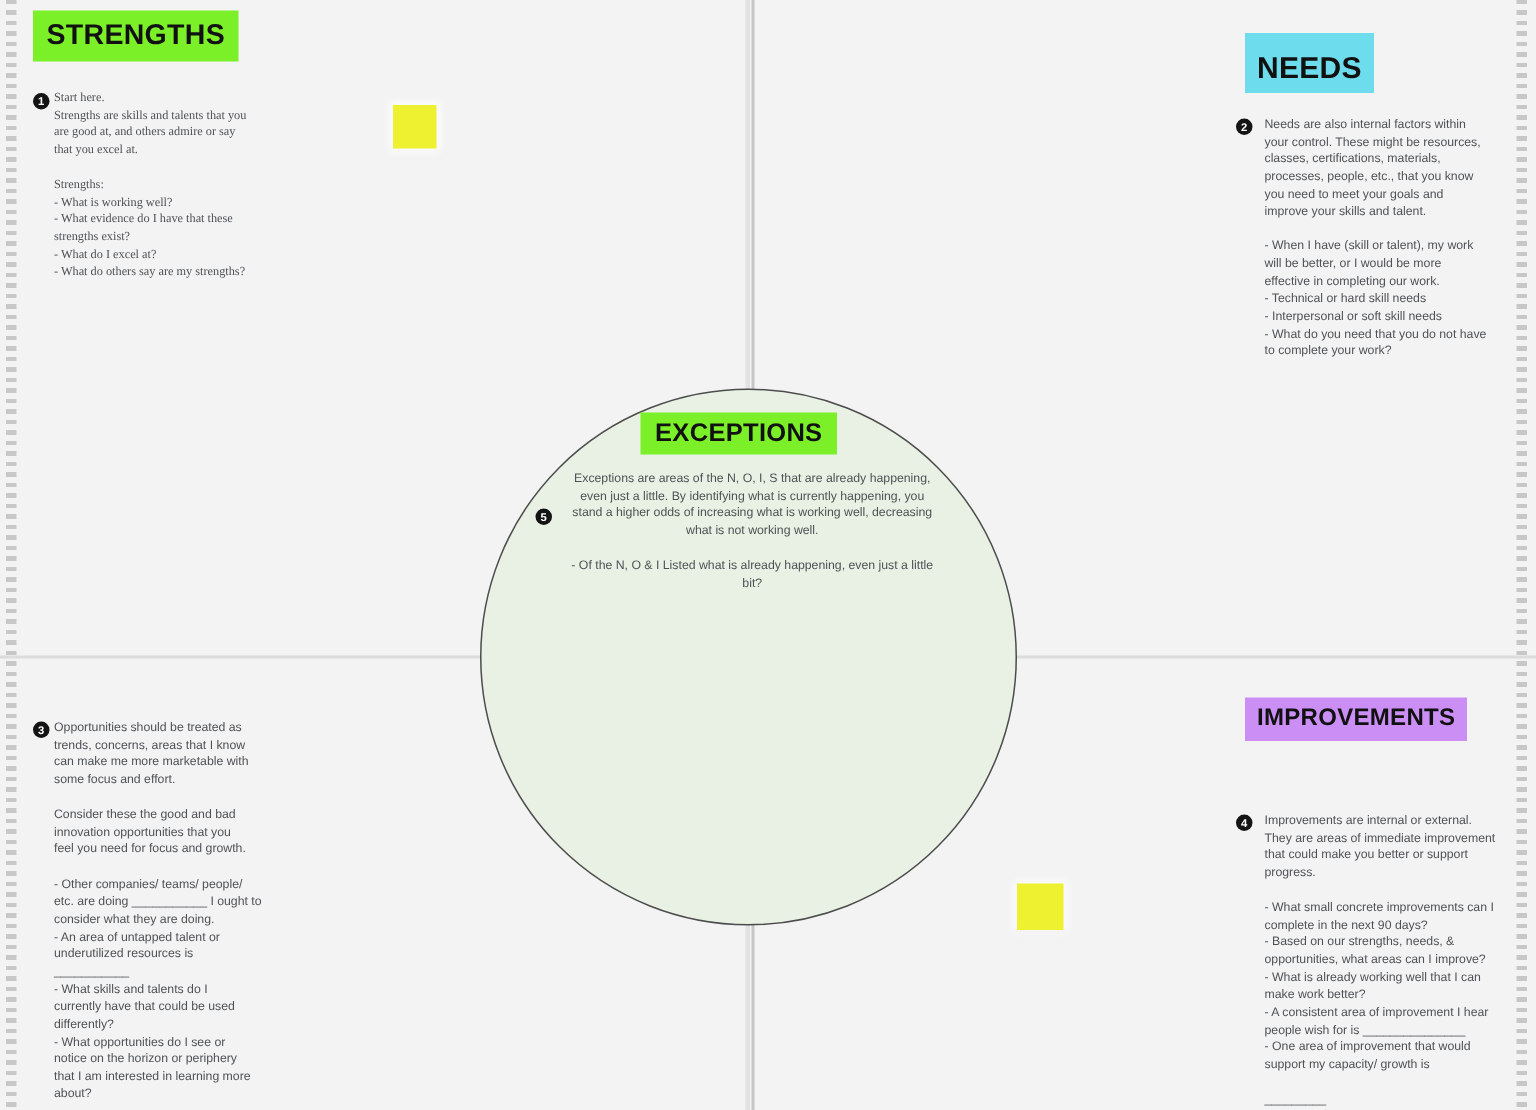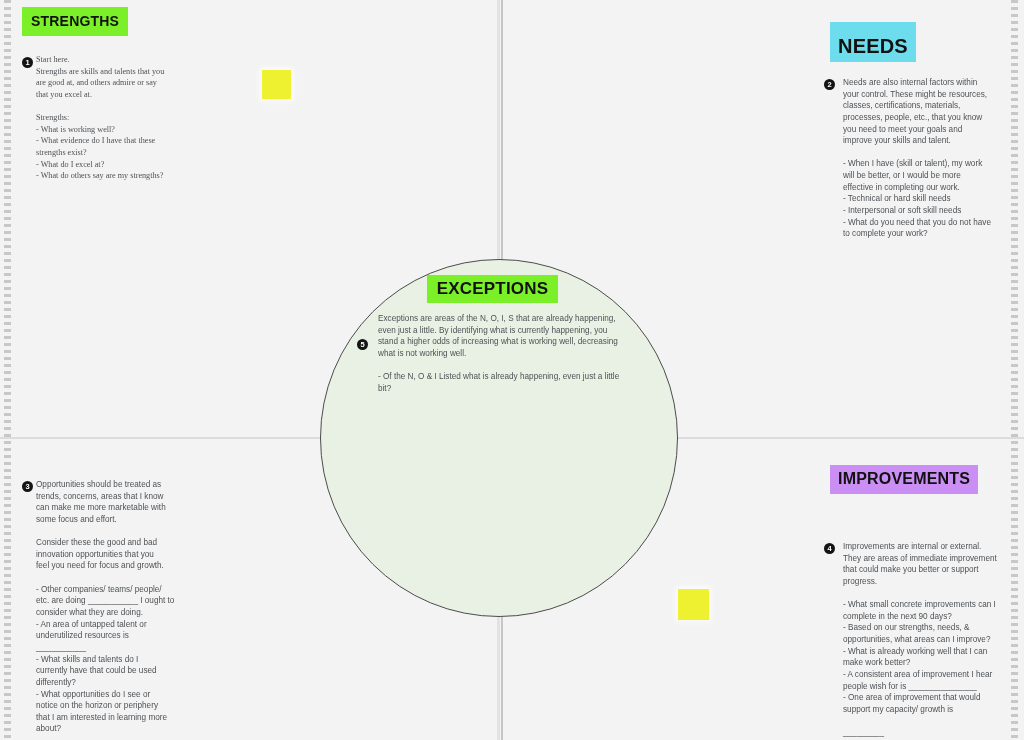--- a/index.html
+++ b/index.html
@@ -66,21 +66,21 @@
   
   .section{position:absolute;}
   .sec-title{
     display:inline-block;
     font-weight:bold;
     color:#111;
     letter-spacing:.2px;
     line-height:1;
     white-space:nowrap;
   }
-  .t-strengths{background:#7bf028;font-size:14px;padding:7px 9px 8px 9px;}
+  .t-strengths{background:#7bf028;font-size:19px;padding:7px 9px 8px 9px;}
   .t-needs{background:#6ddced;font-size:20px;padding:14px 8px 6px 8px;}
   .t-opportunities{background:#f59ad9;font-size:17px;padding:6px 8px 7px 8px;}
   .t-improvements{background:#cb8ef5;font-size:16px;padding:6px 8px 7px 8px;text-align:right;}
   .t-exceptions{background:#7bf028;font-size:17px;padding:5px 10px 6px 10px;}
 
   .body-wrap{position:relative;}
   .num{
     position:absolute;
     width:11px;height:11px;border-radius:50%;
     background:#141414;color:#fff;
@@ -111,21 +111,21 @@
   #sec-opportunities .body-wrap{margin-top:14px;}
 
   #sec-improvements{left:830px;top:465px;width:180px;}
   #sec-improvements .num{left:-6px;top:2px;}
   #sec-improvements .body-text{margin-left:13px;margin-top:47px;}
   #sec-improvements .body-wrap{margin-top:15px;}
 
   #sec-exceptions{left:360px;top:275px;width:265px;text-align:center;}
   #sec-exceptions .num{left:-3px;top:26px;}
   #sec-exceptions .body-wrap{margin-top:10px;text-align:left;}
-  #sec-exceptions .body-text{margin-left:18px;font-size:8.2px;}
+  #sec-exceptions .body-text{margin-left:18px;font-size:8.2px;text-align:center;}
 </style>
 </head>
 <body>
 
 <div id="canvas">
 
   <div class="edge-strip edge-left"></div>
   <div class="edge-strip edge-right"></div>
 
   <div class="cross-v"></div>

